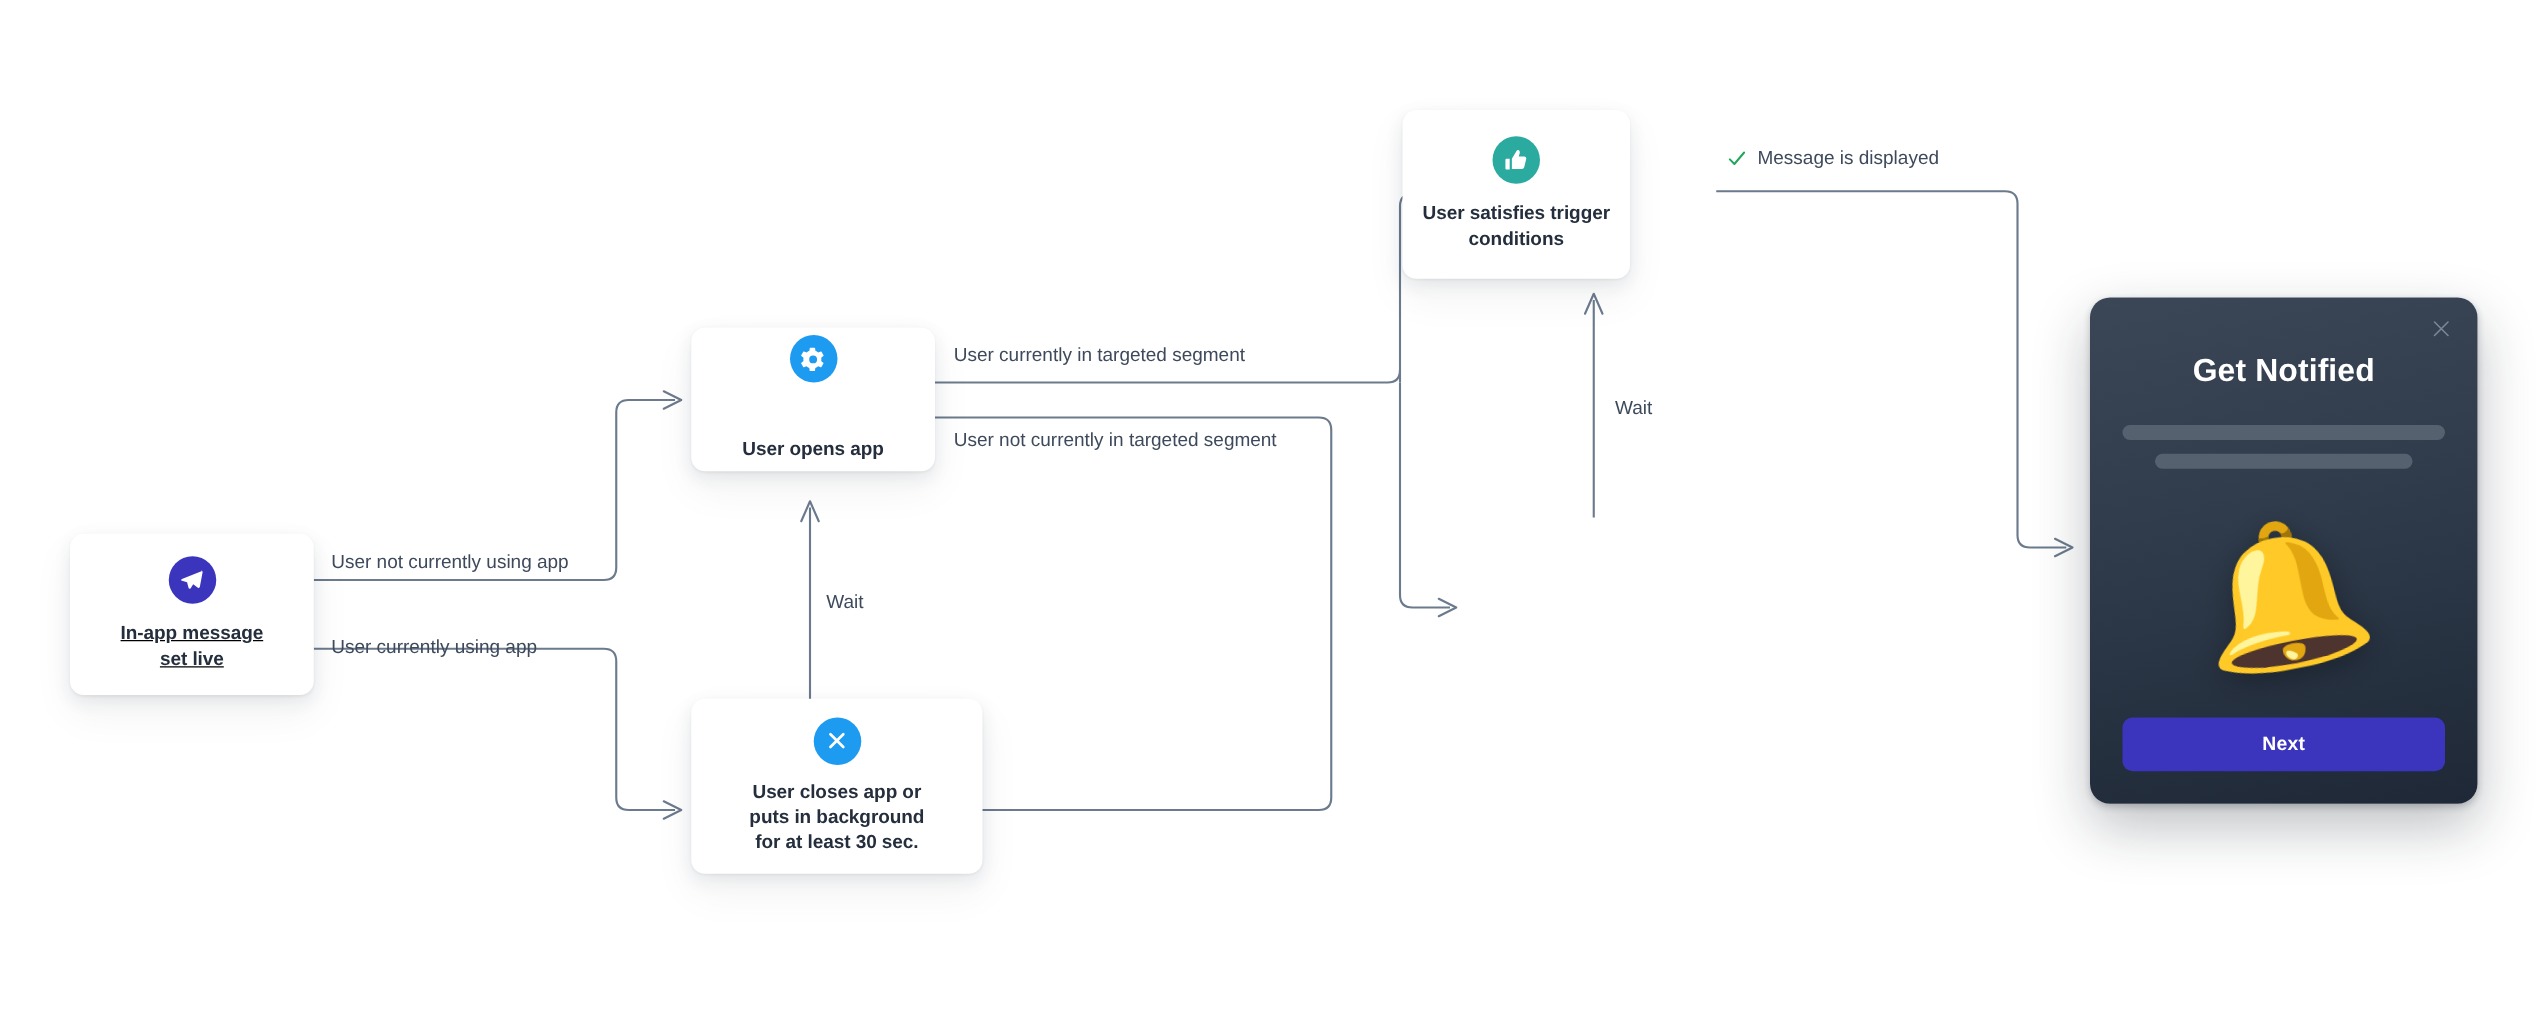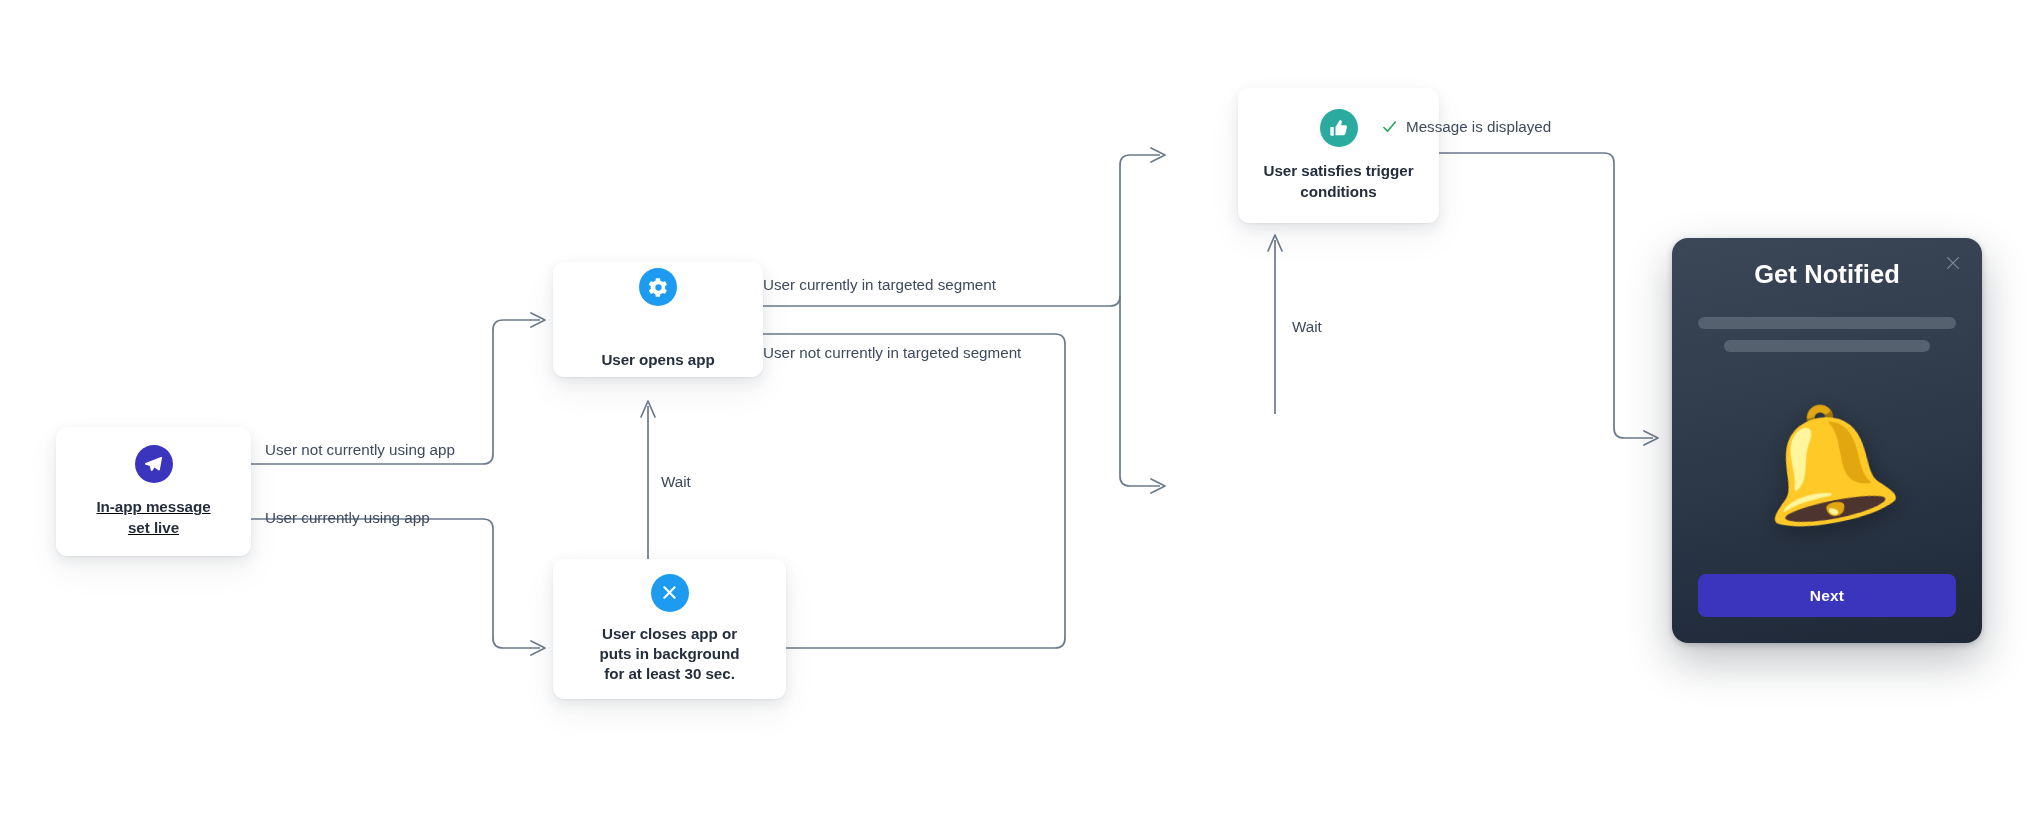--- a/index.html
+++ b/index.html
@@ -73,23 +73,23 @@
     font-size: 15.2px;
     font-weight: 700;
     color: #242e3d;
     text-align: center;
     line-height: 1.33;
     letter-spacing: -.05px;
     white-space: pre-line;
   }
   
   #node-setlive   { left: 56px;  top: 427px; width: 195px; height: 129px; text-decoration: underline; }
-  #node-opensapp  { left: 553px; top: 262px; width: 210px; height: 115px; gap: 30px; }
+  #node-opensapp  { left: 553px; top: 262px; width: 195px; height: 115px; gap: 30px; }
   #node-closesapp { left: 553px; top: 559px; width: 233px; height: 140px; }
-  #node-satisfy   { left: 1238px; top: 88px;  width: 201px; height: 135px; }
+  #node-satisfy   { left: 1122px; top: 88px;  width: 182px; height: 135px; }
   #node-nosatisfy { left: 1178px; top: 418px; width: 195px; height: 135px; }
 
   #node-closesapp .node-badge { margin-bottom: 12px; }
 
   
   .edge-label {
     position: absolute;
     font-size: 15.2px;
     color: #3e4a5c;
     line-height: 1.3;
@@ -138,20 +138,21 @@
   }
   #preview-close {
     position: absolute;
     right: 20px;
     top: 16px;
     width: 18px;
     height: 18px;
     opacity: .5;
   }
   #preview-title {
+    margin-top: 23px;
     font-size: 25.5px;
     font-weight: 700;
     color: #ffffff;
     letter-spacing: .1px;
     text-align: center;
   }
   .skeleton-bar {
     background: #55616f;
     border-radius: 7px;
     height: 12px;

